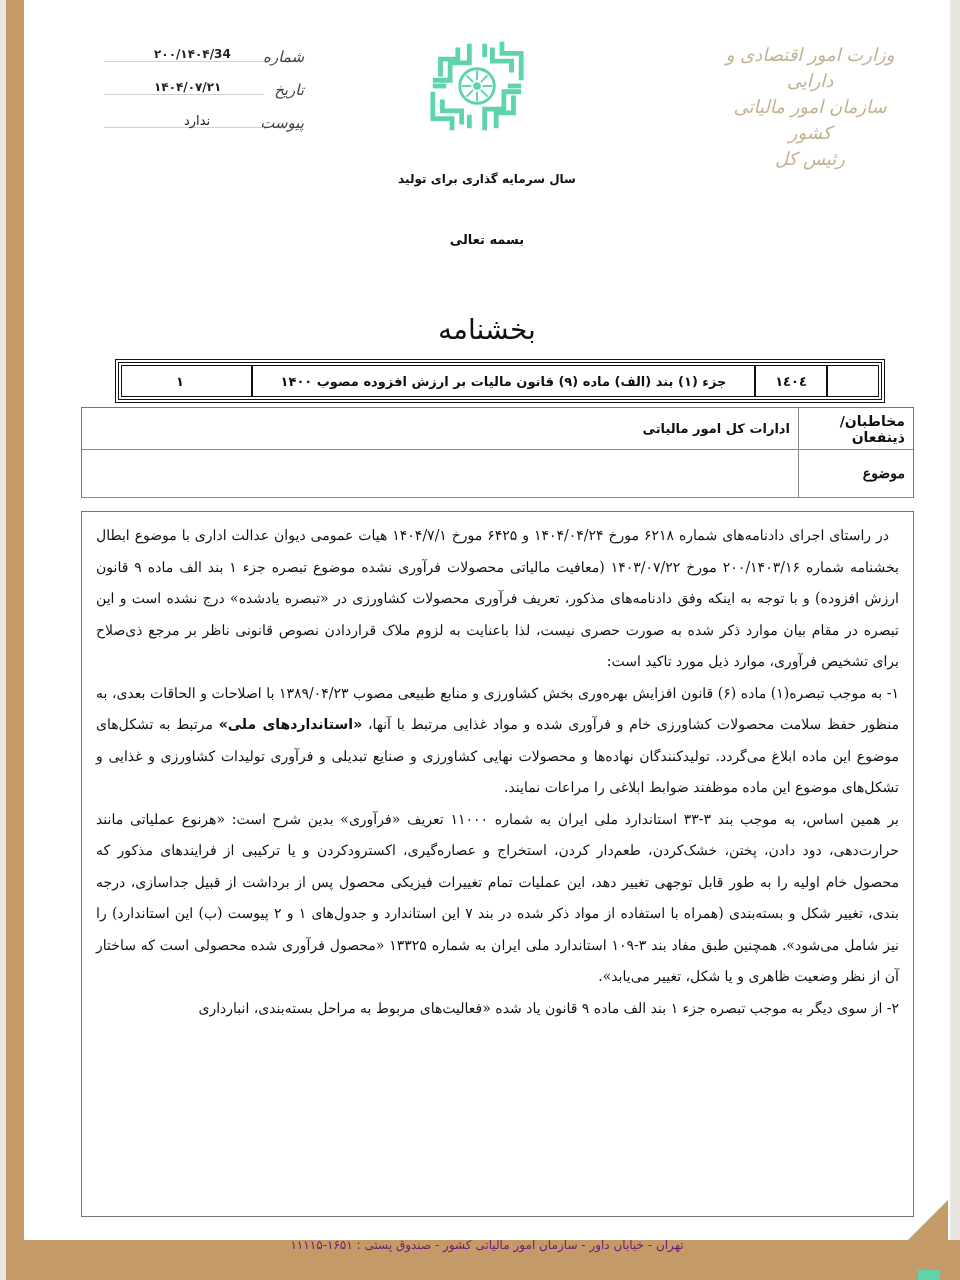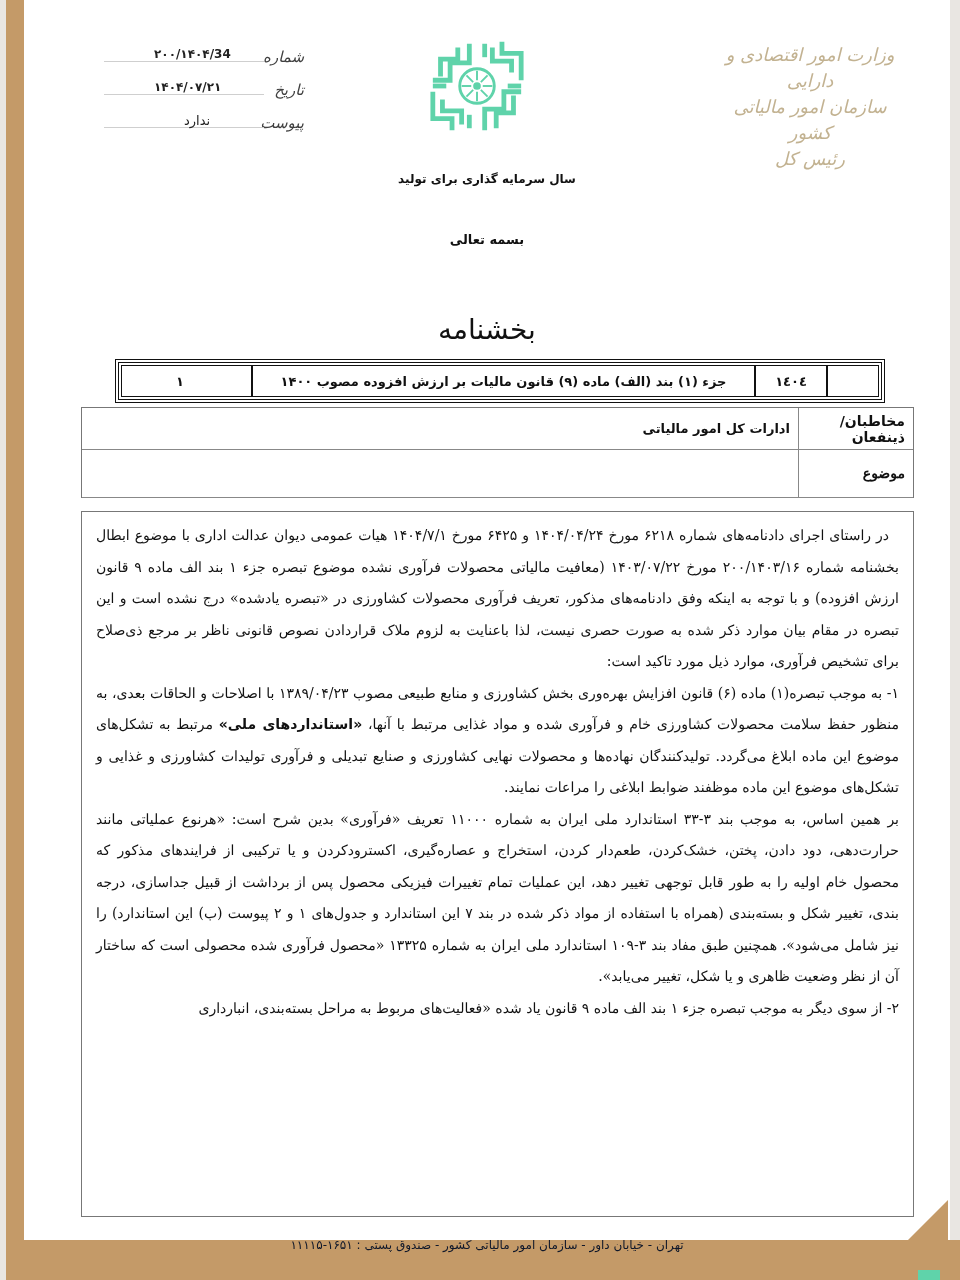--- a/index.html
+++ b/index.html
@@ -52,21 +52,21 @@
   .r2 .info-value { padding-top: 4px; line-height: 18px; }
   .r2 .small { font-size: 10px; }
 
   
   .bodybox { position: absolute; left: 57px; top: 495px; width: 833px; height: 706px; border: 1px solid #777; padding: 8px 14px 0 14px; overflow: hidden; margin-top: 16px; }
   .para { font-family: "DejaVu Serif", serif; font-size: 14px; line-height: 31.5px; text-align: justify; text-align-last: right; direction: rtl; color: #111; }
   .para + .para { margin-top: 0; }
   .para b { font-family: "DejaVu Sans", sans-serif; }
   .indent { text-indent: 10px; }
 
-  .footer { position: absolute; left: 0; right: 0; top: 1238px; text-align: center; font-size: 12px; color: #0f172a; direction: rtl; }
+  .footer { position: absolute; left: 0; right: 0; top: 1238px; text-align: center; font-size: 12px; color: #701a75; direction: rtl; }
 </style>
 </head>
 <body>
 
 <div class="kraft-left"></div>
 <div class="kraft-bottom"></div>
 <div class="kraft-green"></div>
 
 <div class="page">
 

